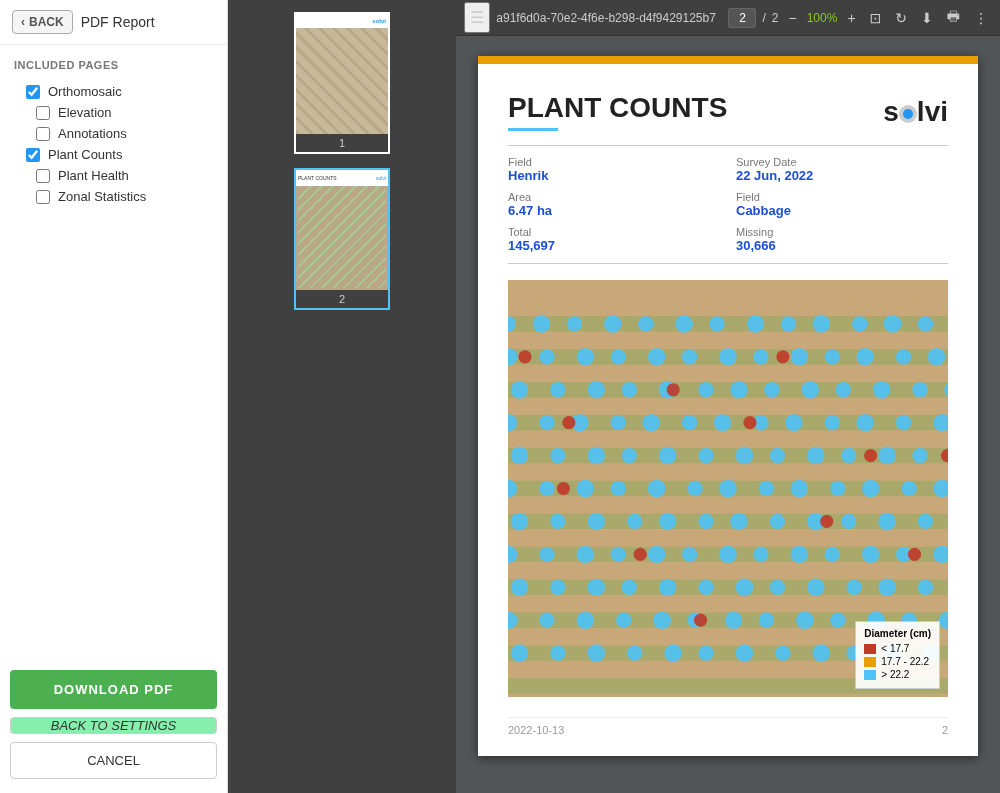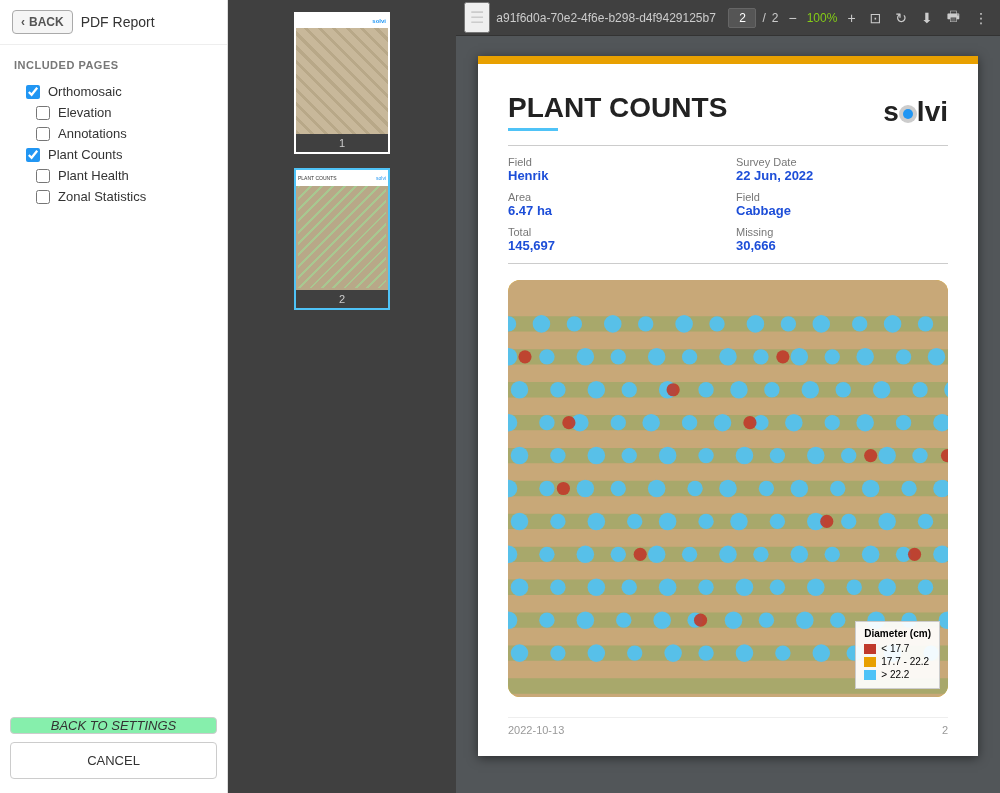--- a/index.html
+++ b/index.html
@@ -383,21 +383,21 @@
 
     .pdf-meta-value {
       font-size: 13px;
       font-weight: bold;
       color: #1d4ed8;
     }
 
     .pdf-field-image {
       flex: 1;
       background: #eab308;
-      border-radius: 12px;
+      border-radius: 1px;
       position: relative;
       min-height: 380px;
       overflow: hidden;
     }
 
     .field-image-canvas {
       width: 100%;
       height: 100%;
       position: absolute;
       top: 0; left: 0;
@@ -477,20 +477,21 @@
       <input type="checkbox" style="">
       <span>Plant Health</span>
     </div>
     <div class="page-item indent">
       <input type="checkbox" style="">
       <span>Zonal Statistics</span>
     </div>
   </div>
 
   <div class="sidebar-footer">
+    <button class="btn-download">DOWNLOAD PDF</button>
     <button class="btn-secondary">BACK TO SETTINGS</button>
     <button class="btn-cancel">CANCEL</button>
   </div>
 </div>
 
 <div id="middle-panel">
   <div class="page-thumb">
     <div class="thumb-img">
       <div class="thumb1-bg">
         <div class="thumb1-header">

